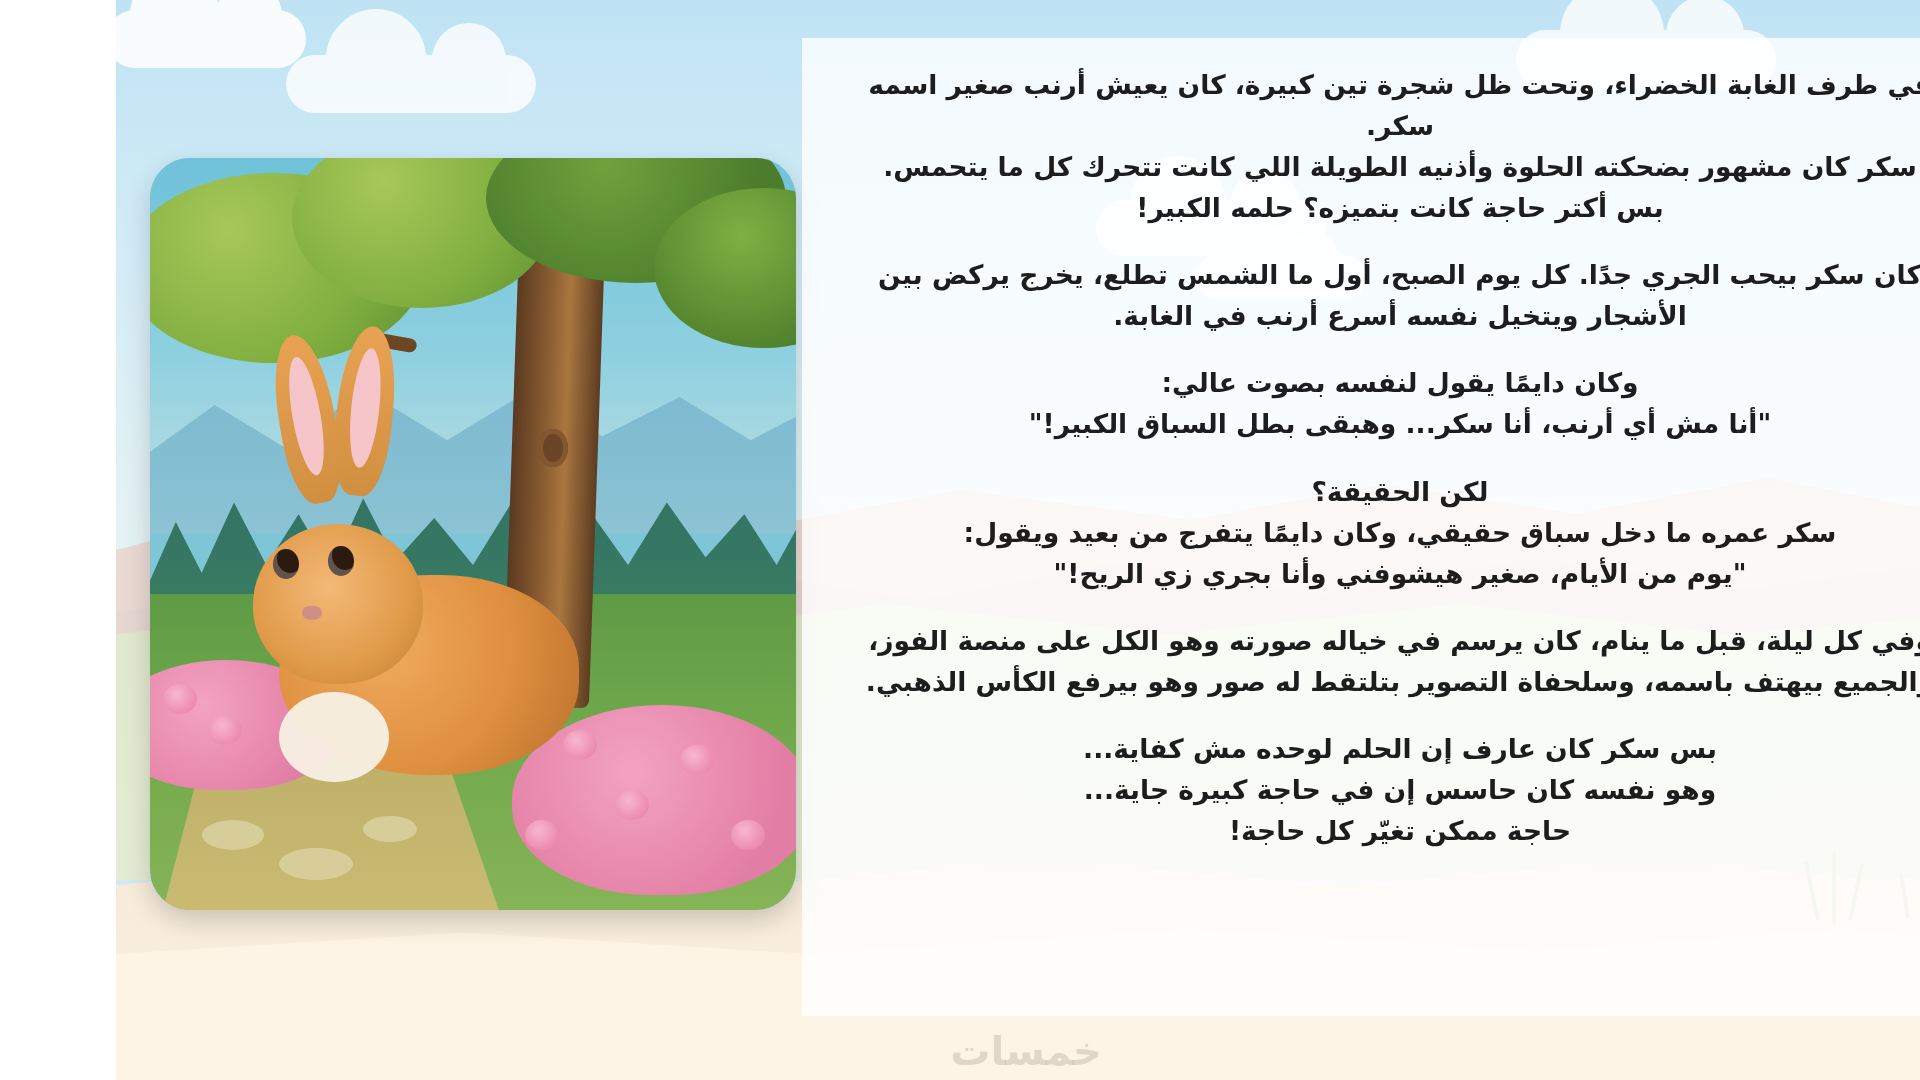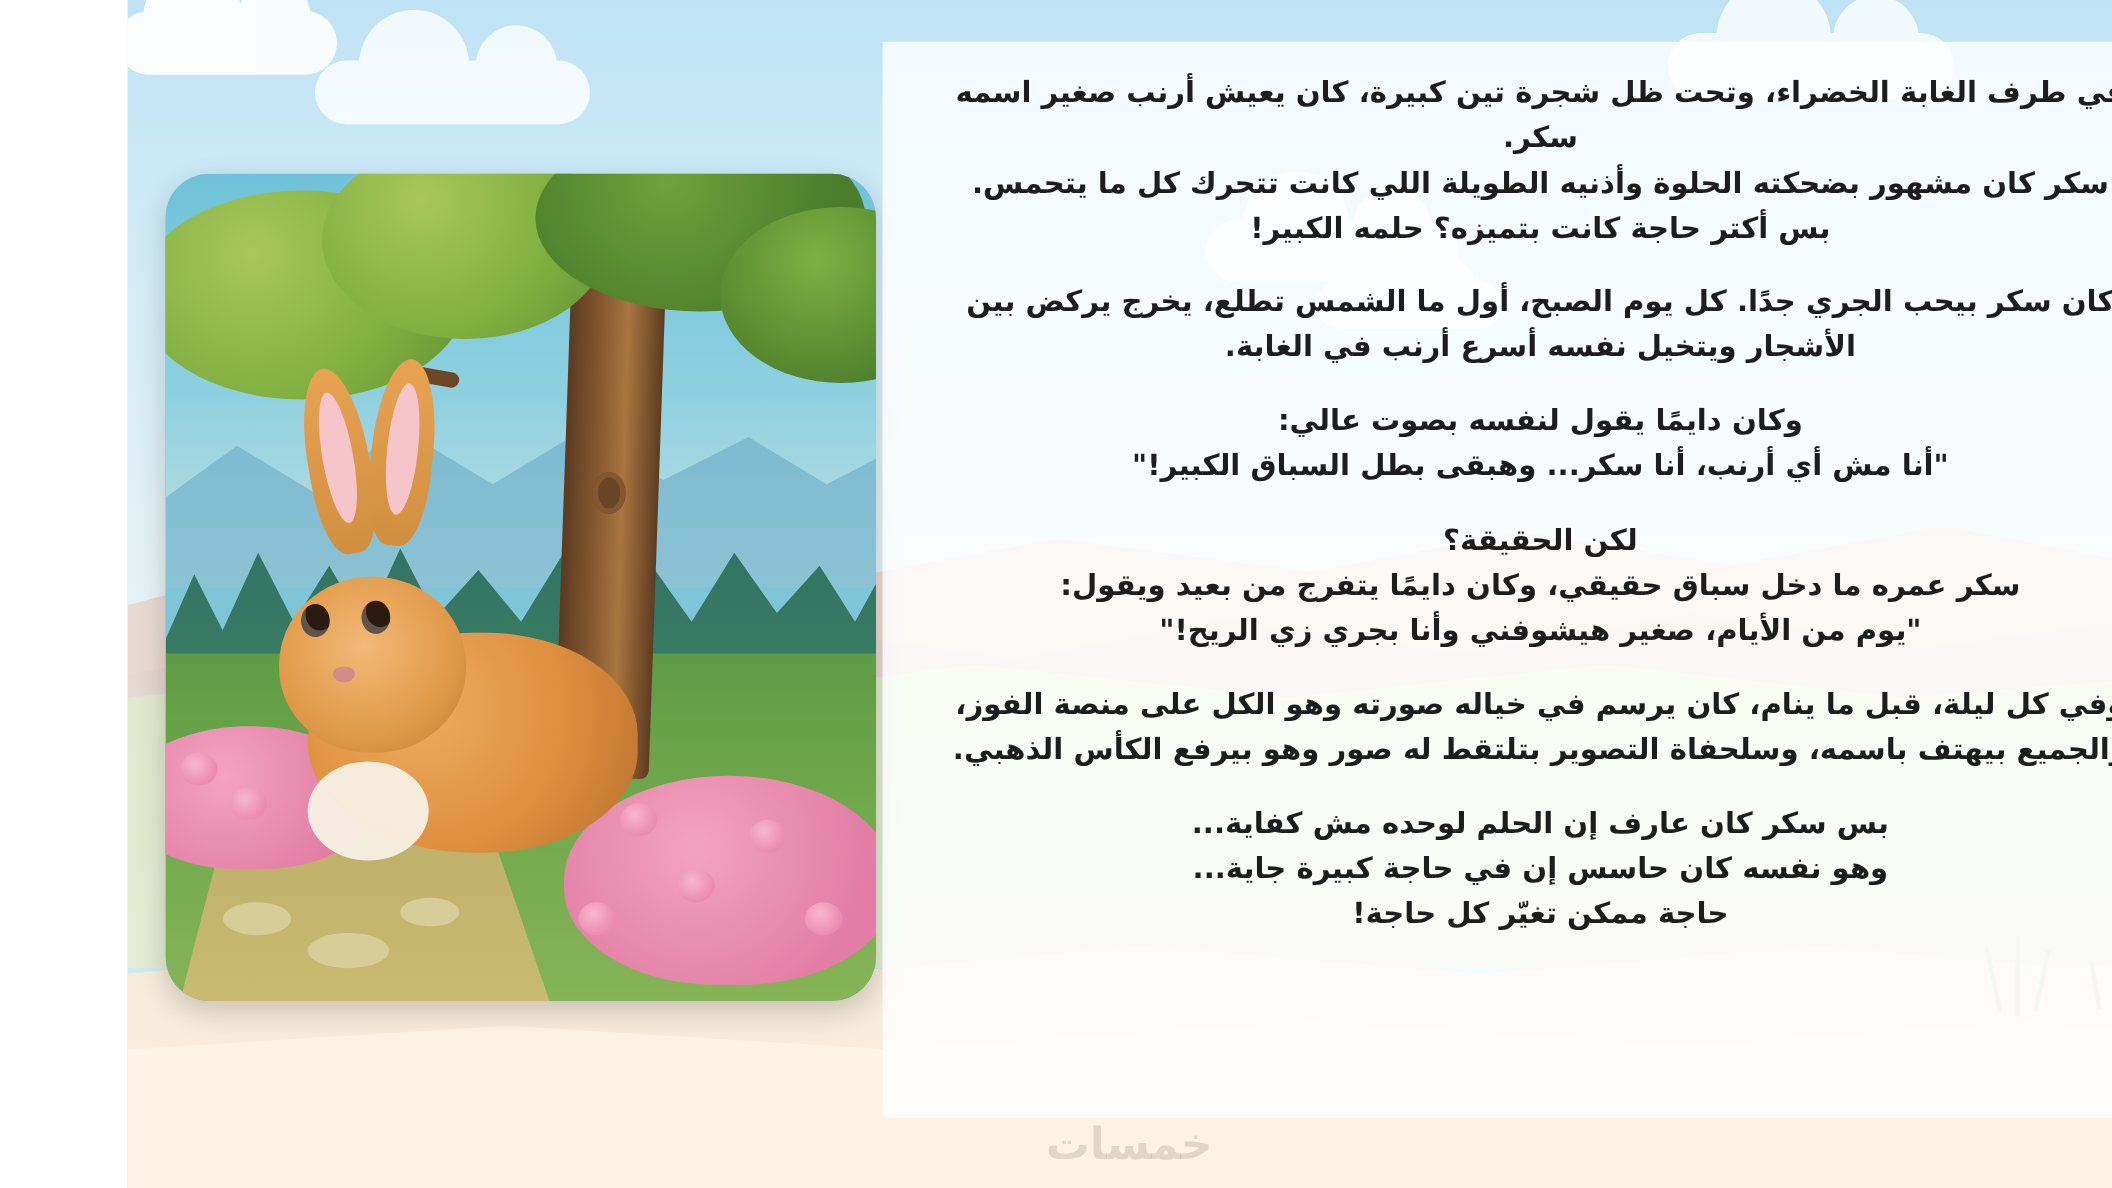--- a/index.html
+++ b/index.html
@@ -285,21 +285,21 @@
     font-weight: bold;
     color: #1d1d1d;
     margin: 0 0 26px 0;
     white-space: pre-line;
   }
   .story-block:last-child { margin-bottom: 12px; }
 
   .watermark {
     position: absolute;
     left: 700px;
-    bottom: 16px;
+    bottom: 6px;
     width: 420px;
     text-align: center;
     font-size: 40px;
     font-weight: bold;
     color: rgba(150,140,125,0.28);
     letter-spacing: 2px;
     user-select: none;
   }
 </style>
 </head>

